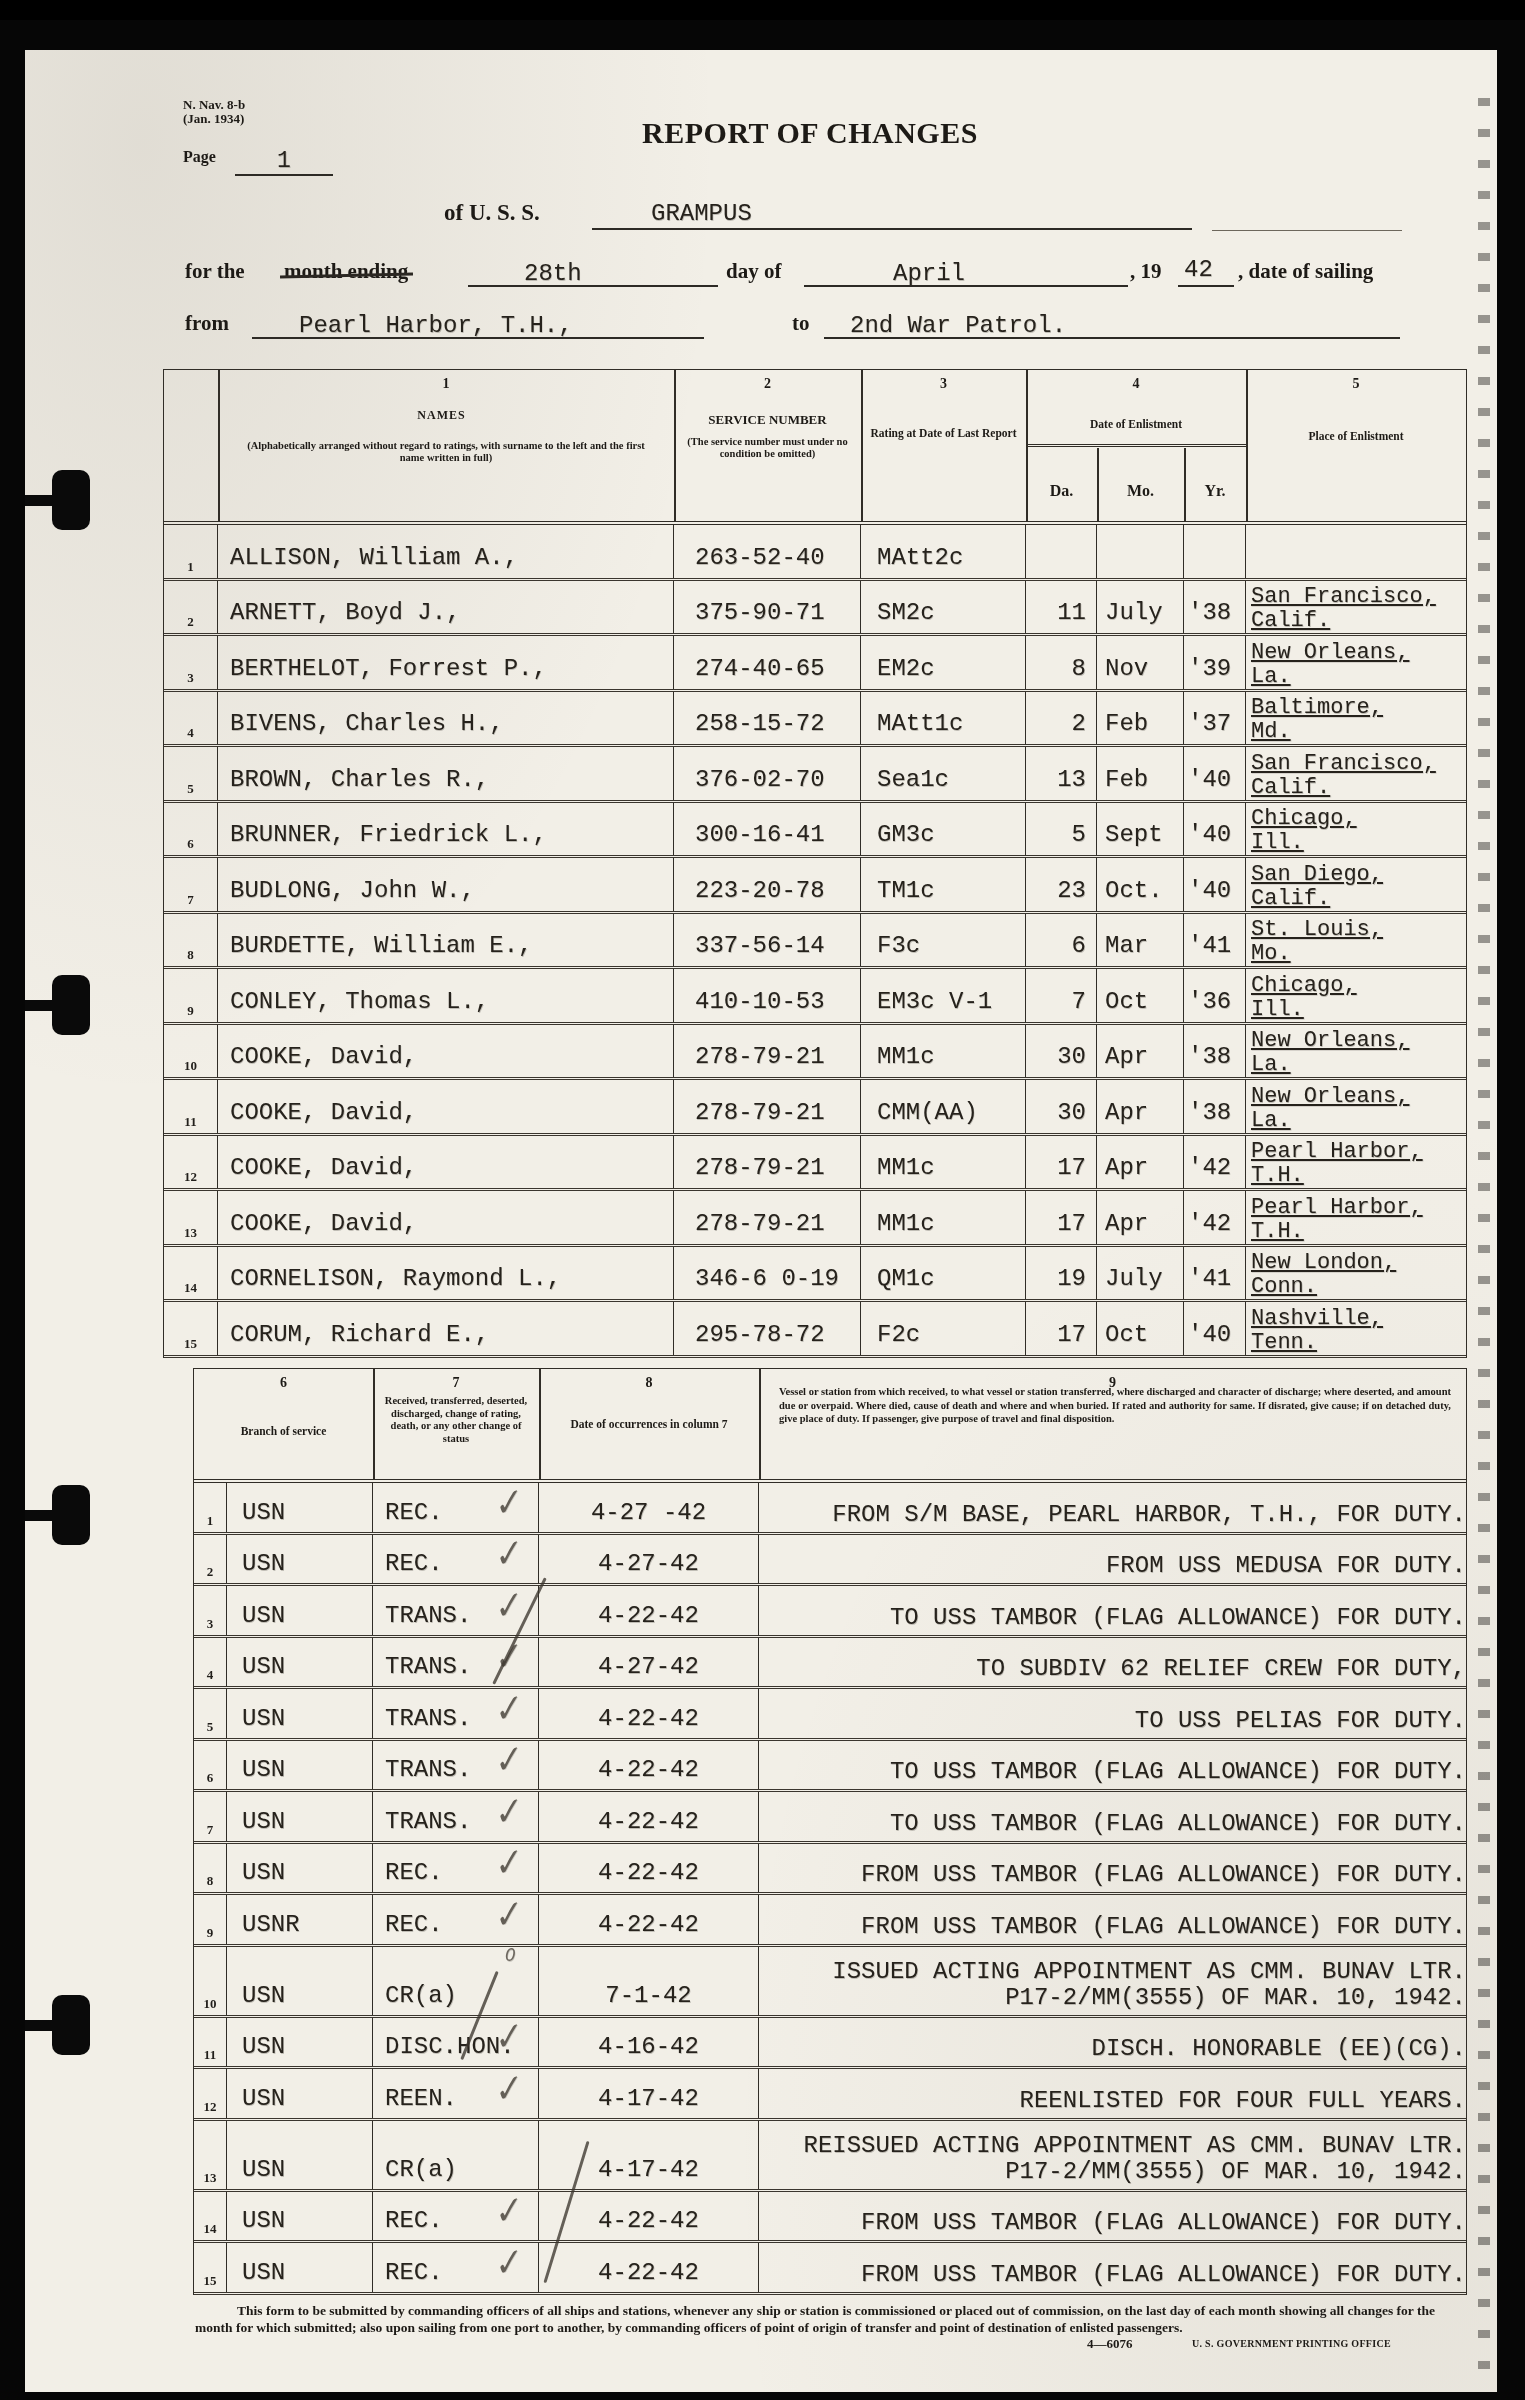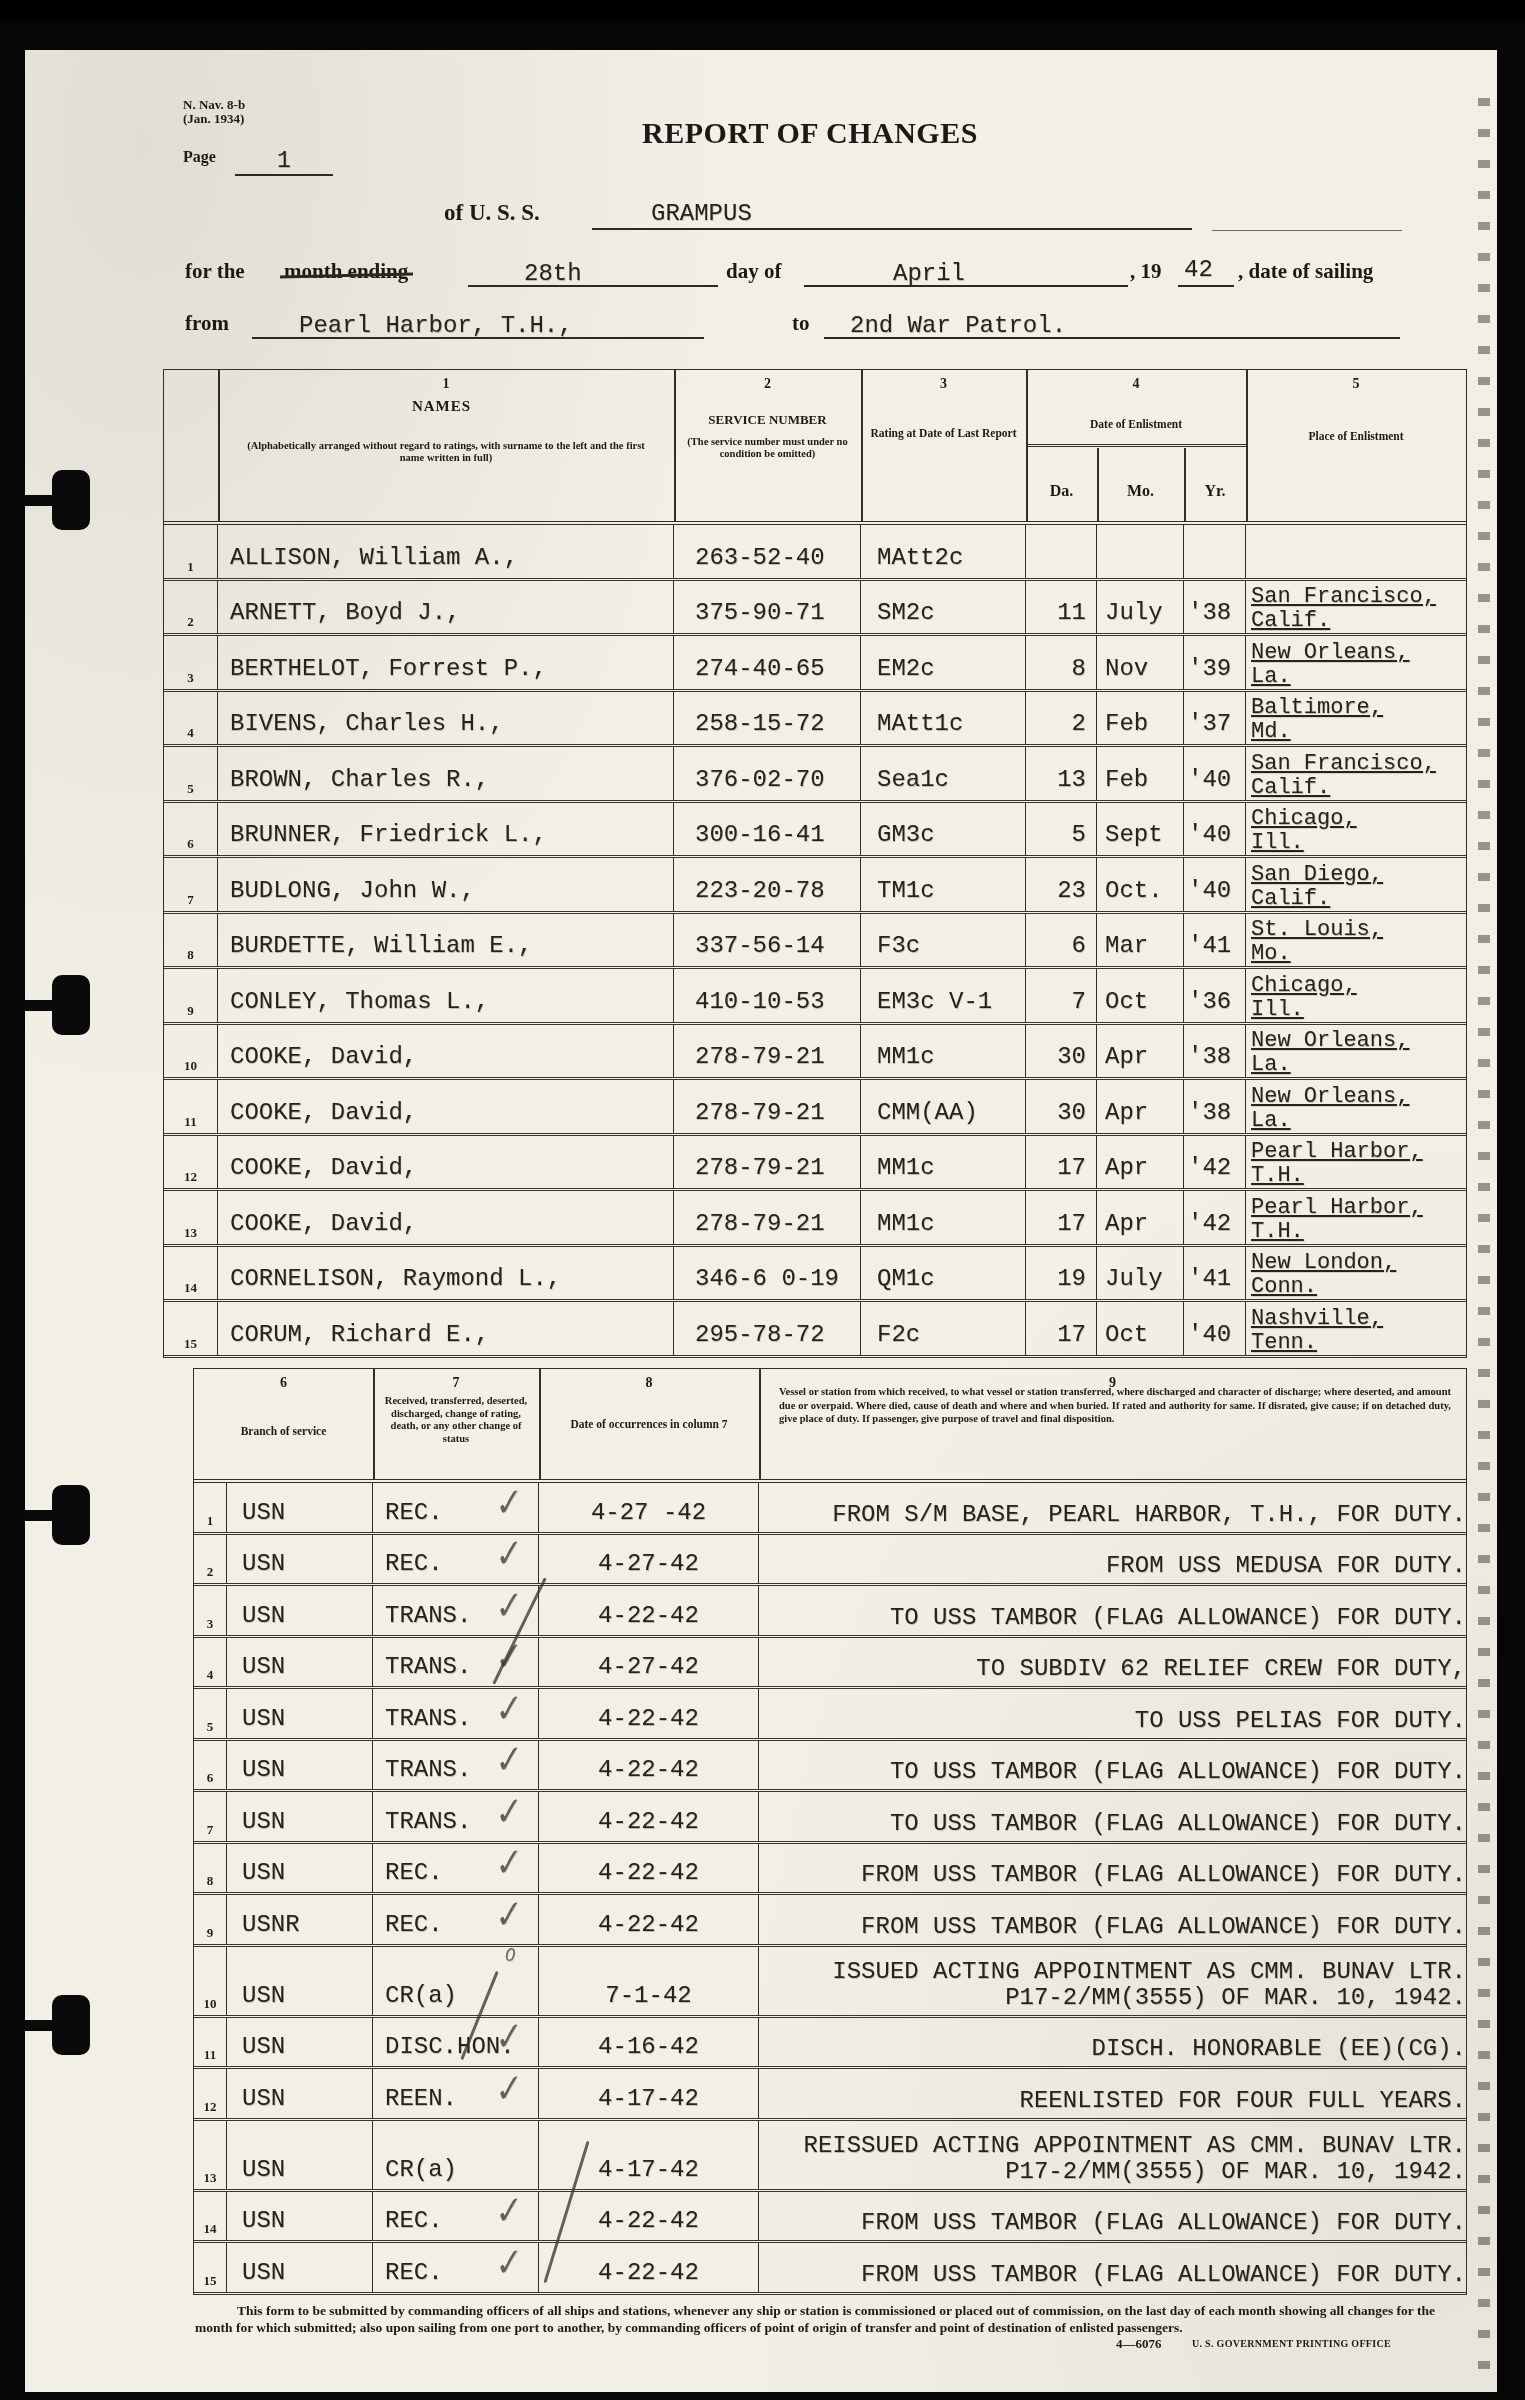--- a/index.html
+++ b/index.html
@@ -78,21 +78,21 @@
   .chg-mark{position:absolute;left:118px;bottom:4px;width:40px;height:40px;}
   .mk-check .chg-mark::after{content:"\2713";position:absolute;left:4px;top:-6px;font-size:34px;color:#4c463e;
        font-family:"DejaVu Sans",sans-serif;transform:rotate(-14deg) skewX(-12deg);opacity:.85;}
   .mk-circle .chg-mark::after{content:"0";position:absolute;left:14px;top:-26px;font-size:17px;color:#4c463e;
        font-family:"DejaVu Sans",sans-serif;font-style:italic;opacity:.8;}
   .pen{position:absolute;width:3px;background:rgba(60,54,46,.78);border-radius:2px;}
 
   
   .footnote{position:absolute;left:195px;top:2282px;width:1240px;font-size:13.5px;font-weight:bold;
             line-height:17px;text-align:justify;text-indent:42px;}
-  .gpo-code{position:absolute;left:1116px;top:2316px;font-size:13px;font-weight:bold;}
+  .gpo-code{position:absolute;left:1087px;top:2316px;font-size:13px;font-weight:bold;}
   .gpo-name{position:absolute;left:1192px;top:2318px;font-size:10px;font-weight:bold;letter-spacing:.3px;}
 </style>
 </head>
 <body>
 
 <div class="scan">
   <div class="paper"></div>
   <div class="edge-dashes"></div>
 
   <div class="stem" style="top:475px"></div>
@@ -154,21 +154,21 @@
       <div class="vl" style="left:933px;top:78px"></div>
       <div class="vl" style="left:1020px;top:78px"></div>
       <div style="position:absolute;left:862px;top:74px;width:220px;border-top:3px double #312d27"></div>
 
       <div class="digit" style="left:54px;width:456px">1</div>
       <div class="digit" style="left:510px;width:187px">2</div>
       <div class="digit" style="left:697px;width:165px">3</div>
       <div class="digit" style="left:862px;width:220px">4</div>
       <div class="digit" style="left:1082px;width:220px">5</div>
 
-      <div class="hcap" style="left:54px;top:28px;width:447px;font-size:15px;letter-spacing:1px">NAMES</div>
+      <div class="hcap" style="left:54px;top:38px;width:447px;font-size:12px;letter-spacing:1px">NAMES</div>
       <div class="hcap" style="left:70px;top:70px;width:424px;font-size:10.5px;line-height:12px">(Alphabetically arranged without regard to ratings, with surname to the left and the first name written in full)</div>
       <div class="hcap" style="left:510px;top:42px;width:187px;font-size:13px">SERVICE NUMBER</div>
       <div class="hcap" style="left:519px;top:66px;width:169px;font-size:10.5px;line-height:12px">(The service number must under no condition be omitted)</div>
       <div class="hcap" style="left:702px;top:56px;width:155px;font-size:11.5px;line-height:14px">Rating at Date of Last Report</div>
       <div class="hcap" style="left:862px;top:48px;width:220px;font-size:11.5px">Date of Enlistment</div>
       <div class="hcap" style="left:862px;top:112px;width:71px;font-size:16px">Da.</div>
       <div class="hcap" style="left:933px;top:112px;width:87px;font-size:16px">Mo.</div>
       <div class="hcap" style="left:1020px;top:112px;width:62px;font-size:16px">Yr.</div>
       <div class="hcap" style="left:1082px;top:60px;width:220px;font-size:11.5px">Place of Enlistment</div>
     </div>

